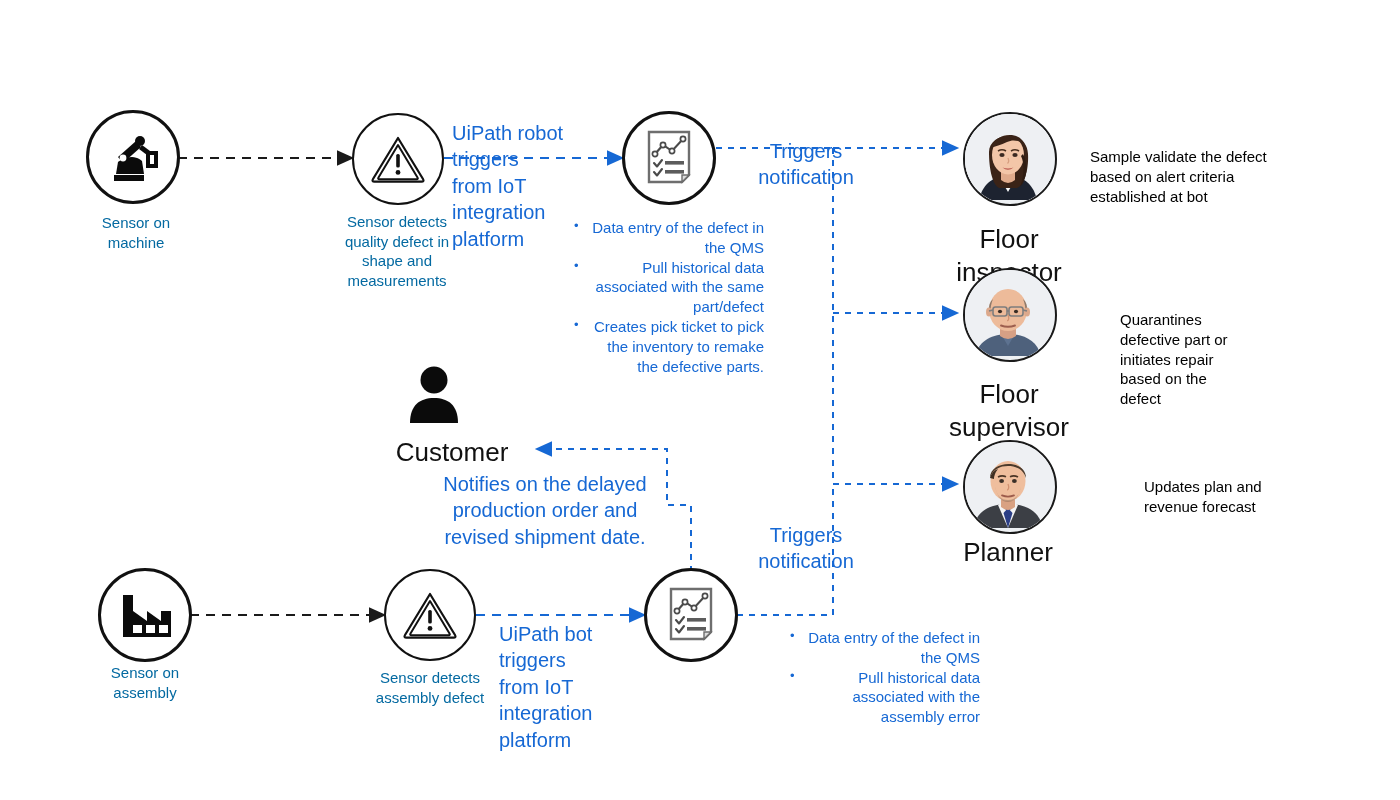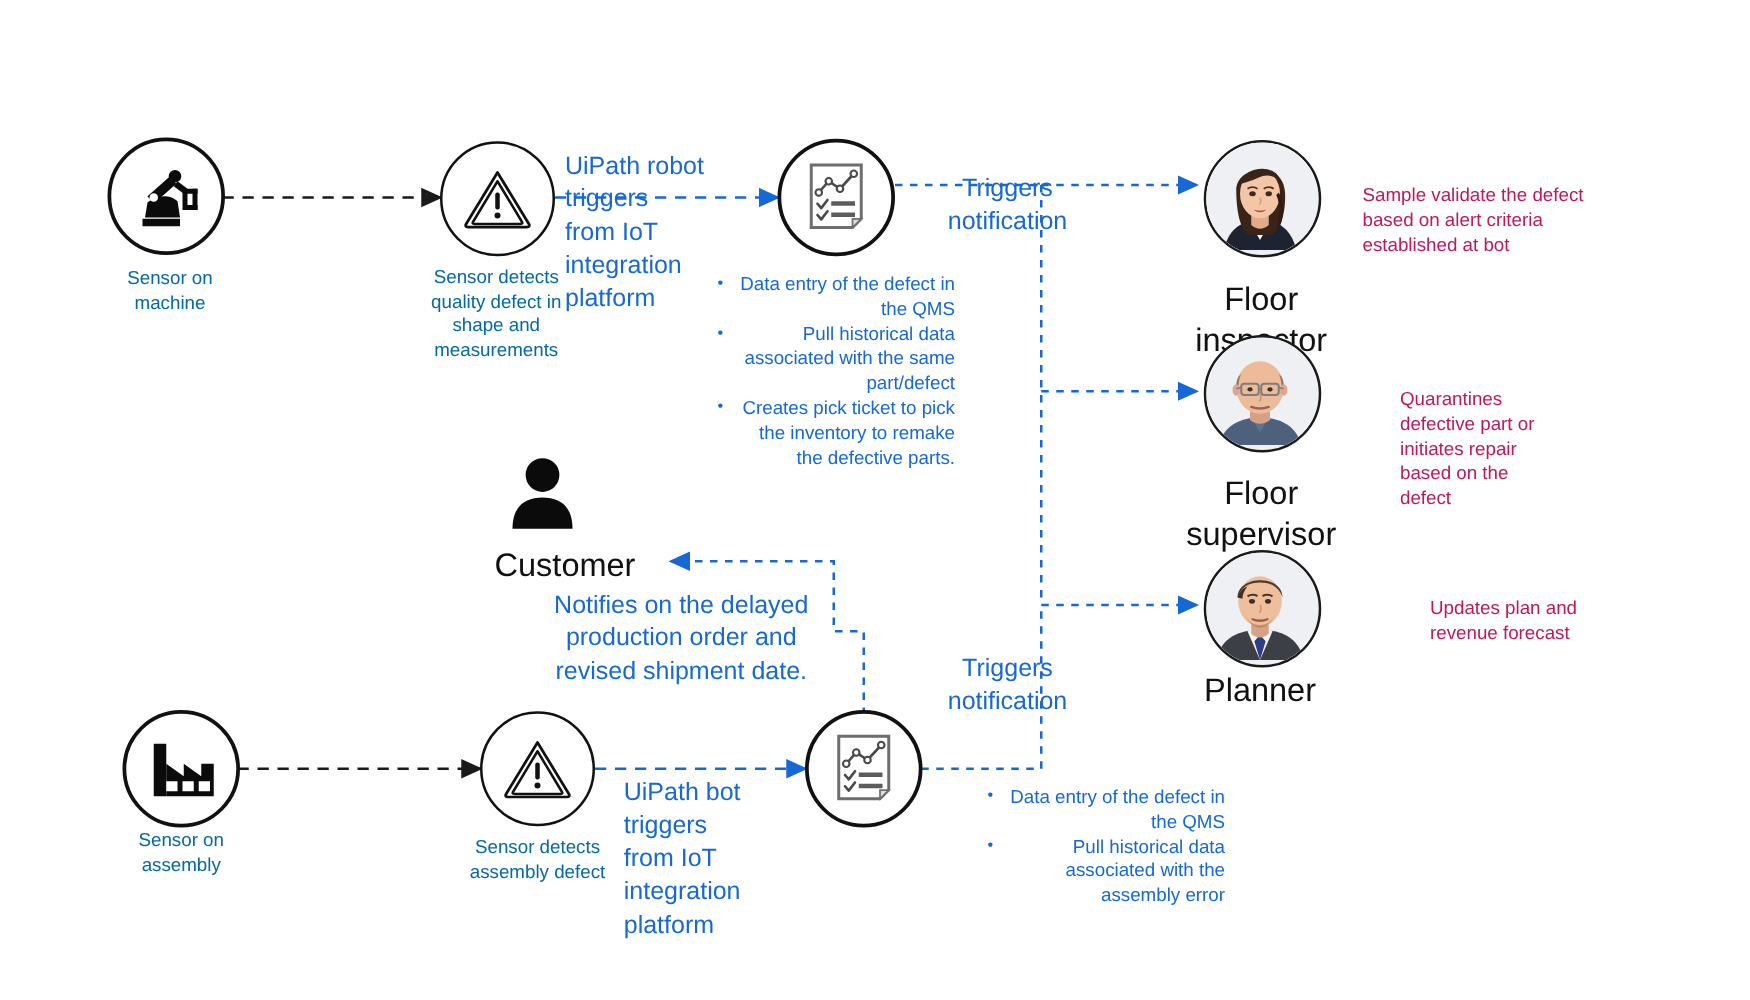--- a/index.html
+++ b/index.html
@@ -7,21 +7,21 @@
   #stage{position:relative;width:1400px;height:800px;background:#fff;}
   svg.layer{position:absolute;left:0;top:0;width:1400px;height:800px;pointer-events:none;}
 
   .node-circle{position:absolute;border-radius:50%;border:3px solid #111;background:#fff;
     display:flex;align-items:center;justify-content:center;box-sizing:border-box;}
   .node-circle.thin{border-width:2.5px;}
   .avatar{position:absolute;border-radius:50%;border:2px solid #1a1a1a;background:#eef1f4;overflow:hidden;}
 
   .cap{position:absolute;color:#0369a1;font-size:15px;line-height:1.30;text-align:center;}
   .cap-lg{position:absolute;color:#111;font-size:26px;line-height:1.25;text-align:center;}
-  .note{position:absolute;color:#be185d;font-size:15px;line-height:1.32;text-align:left;}
+  .note{position:absolute;color:#000000;font-size:15px;line-height:1.32;text-align:left;}
   .blue{position:absolute;color:#1668D4;font-size:20px;line-height:1.32;}
   .blue-c{text-align:center;}
   .bullets{position:absolute;color:#1668D4;font-size:15px;line-height:1.32;}
   .bullets ul{margin:0;padding:0;list-style:none;text-align:right;}
   .bullets li{position:relative;padding-left:22px;margin:0 0 0 0;}
   .bullets li::before{content:"\2022";position:absolute;left:6px;top:-1px;font-size:13px;}
   .person-black{position:absolute;}
 </style>
 </head>
 <body>

